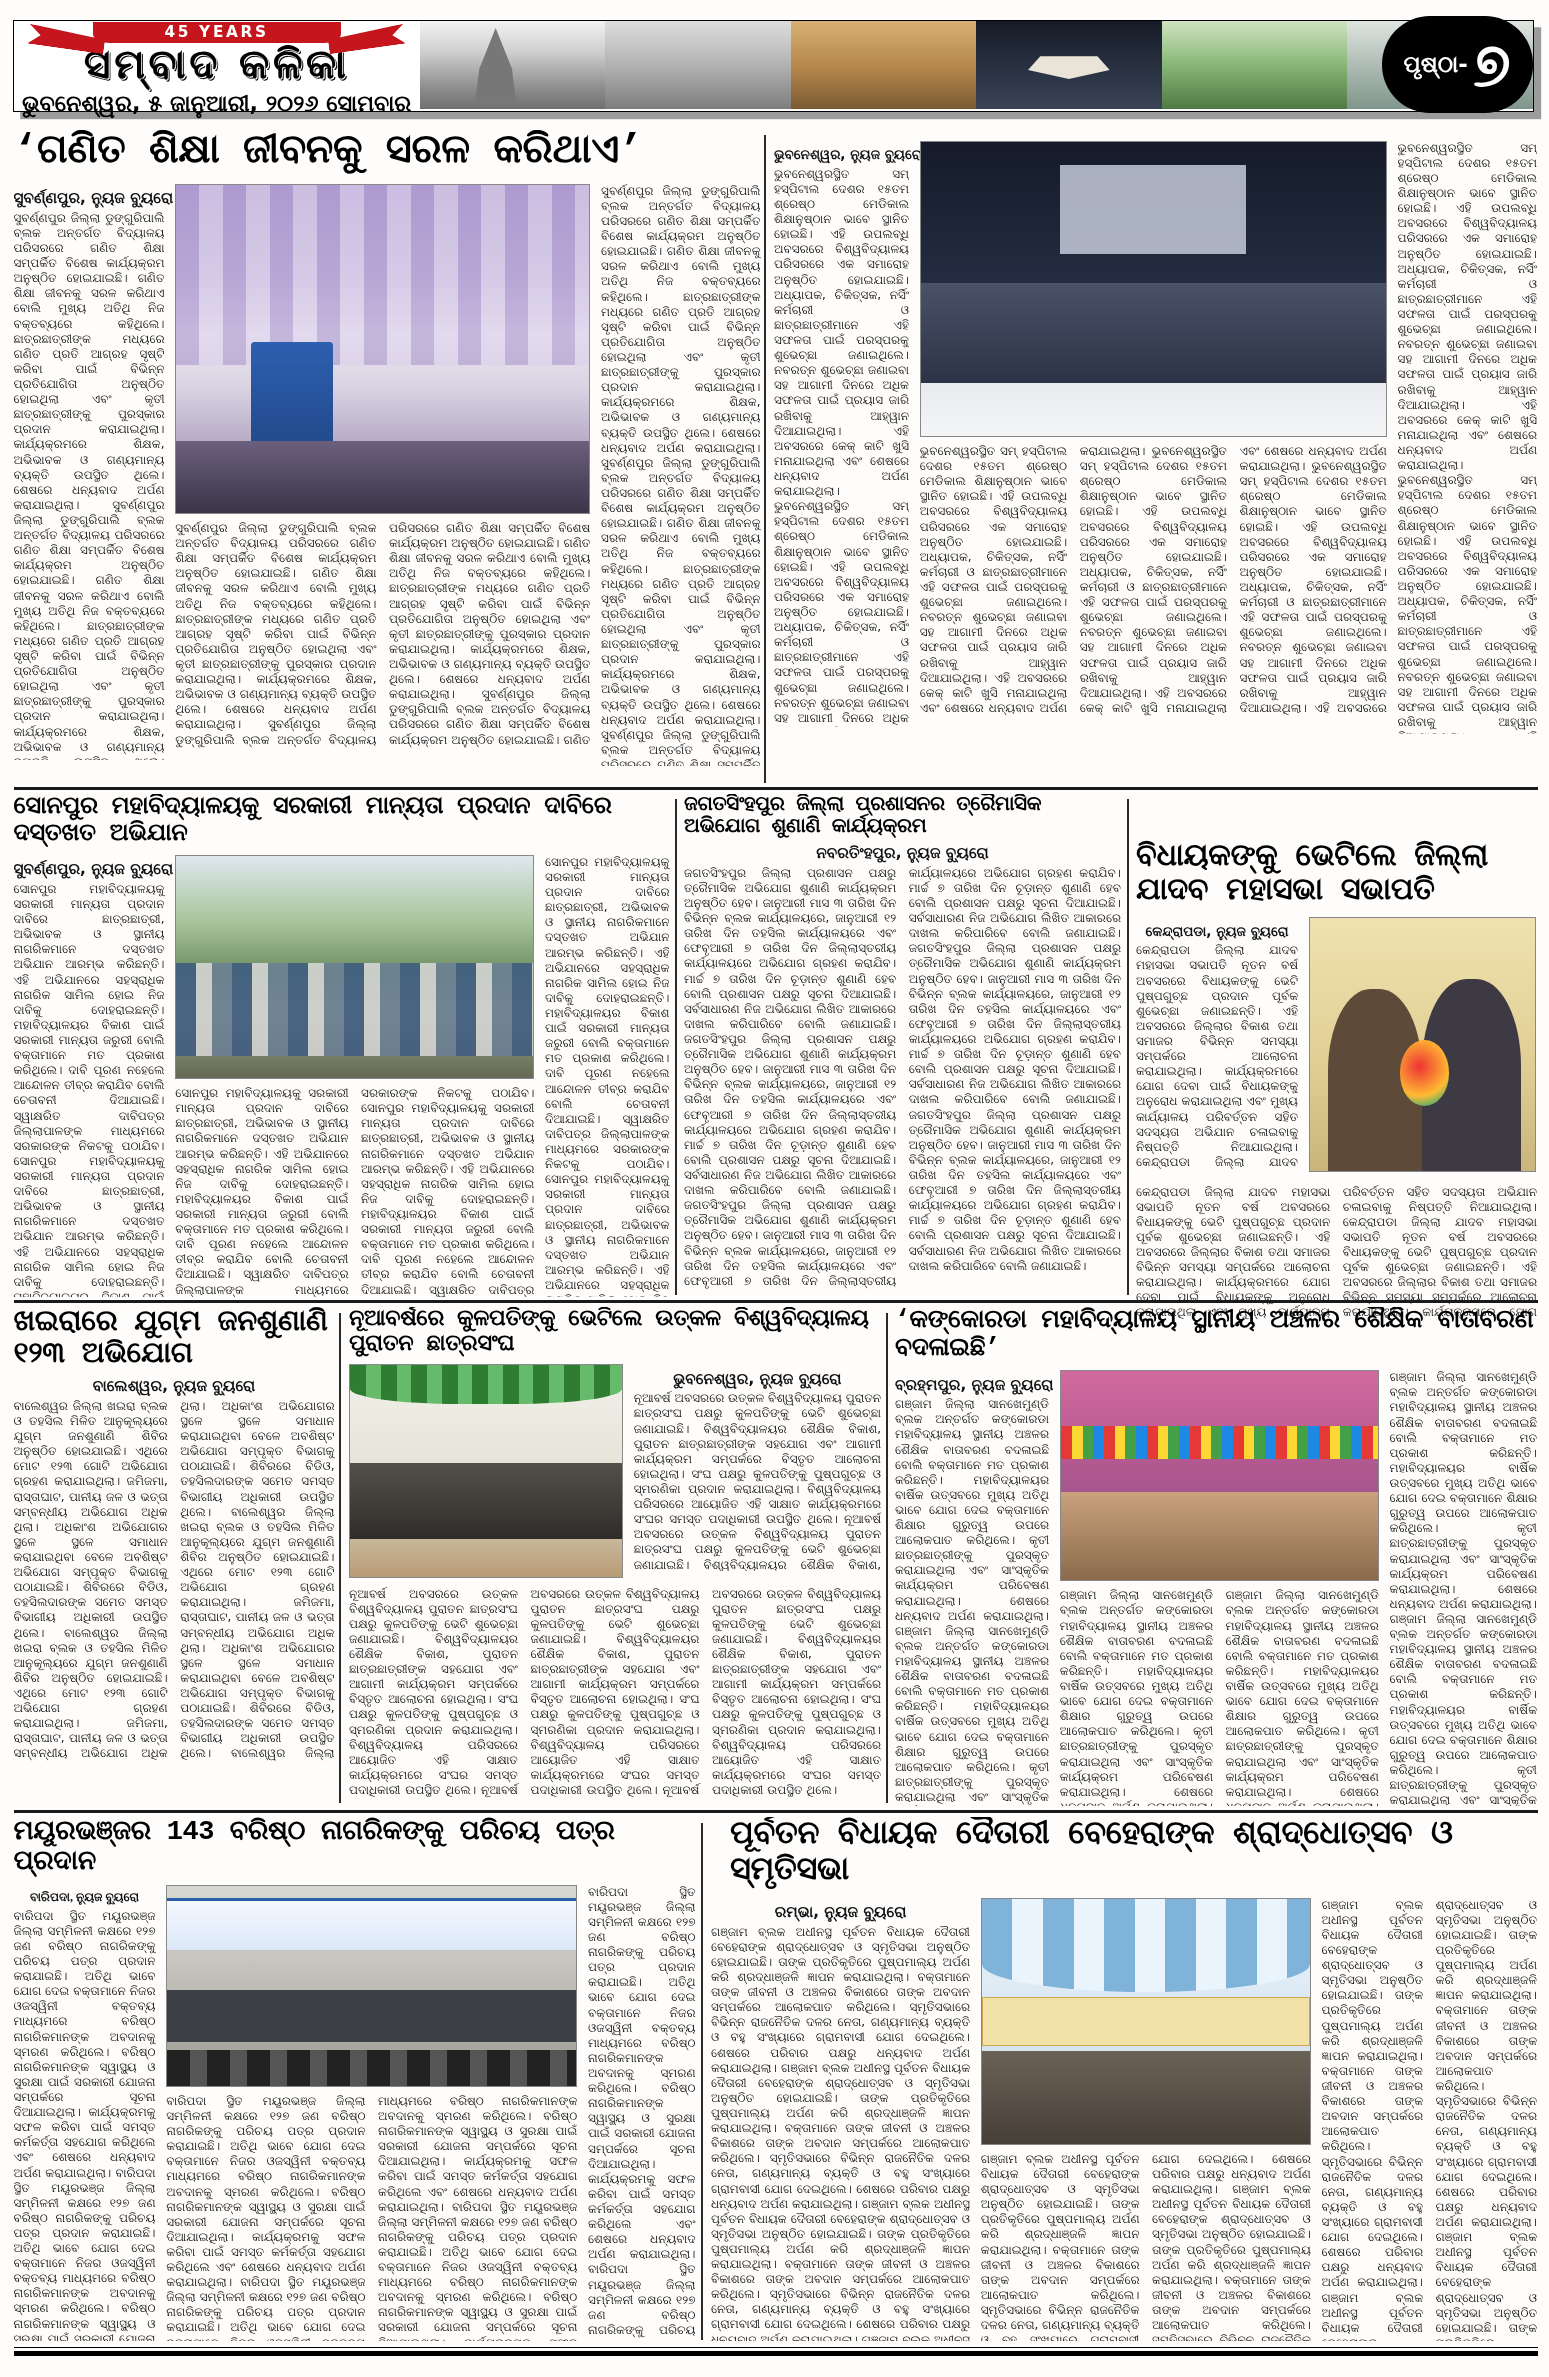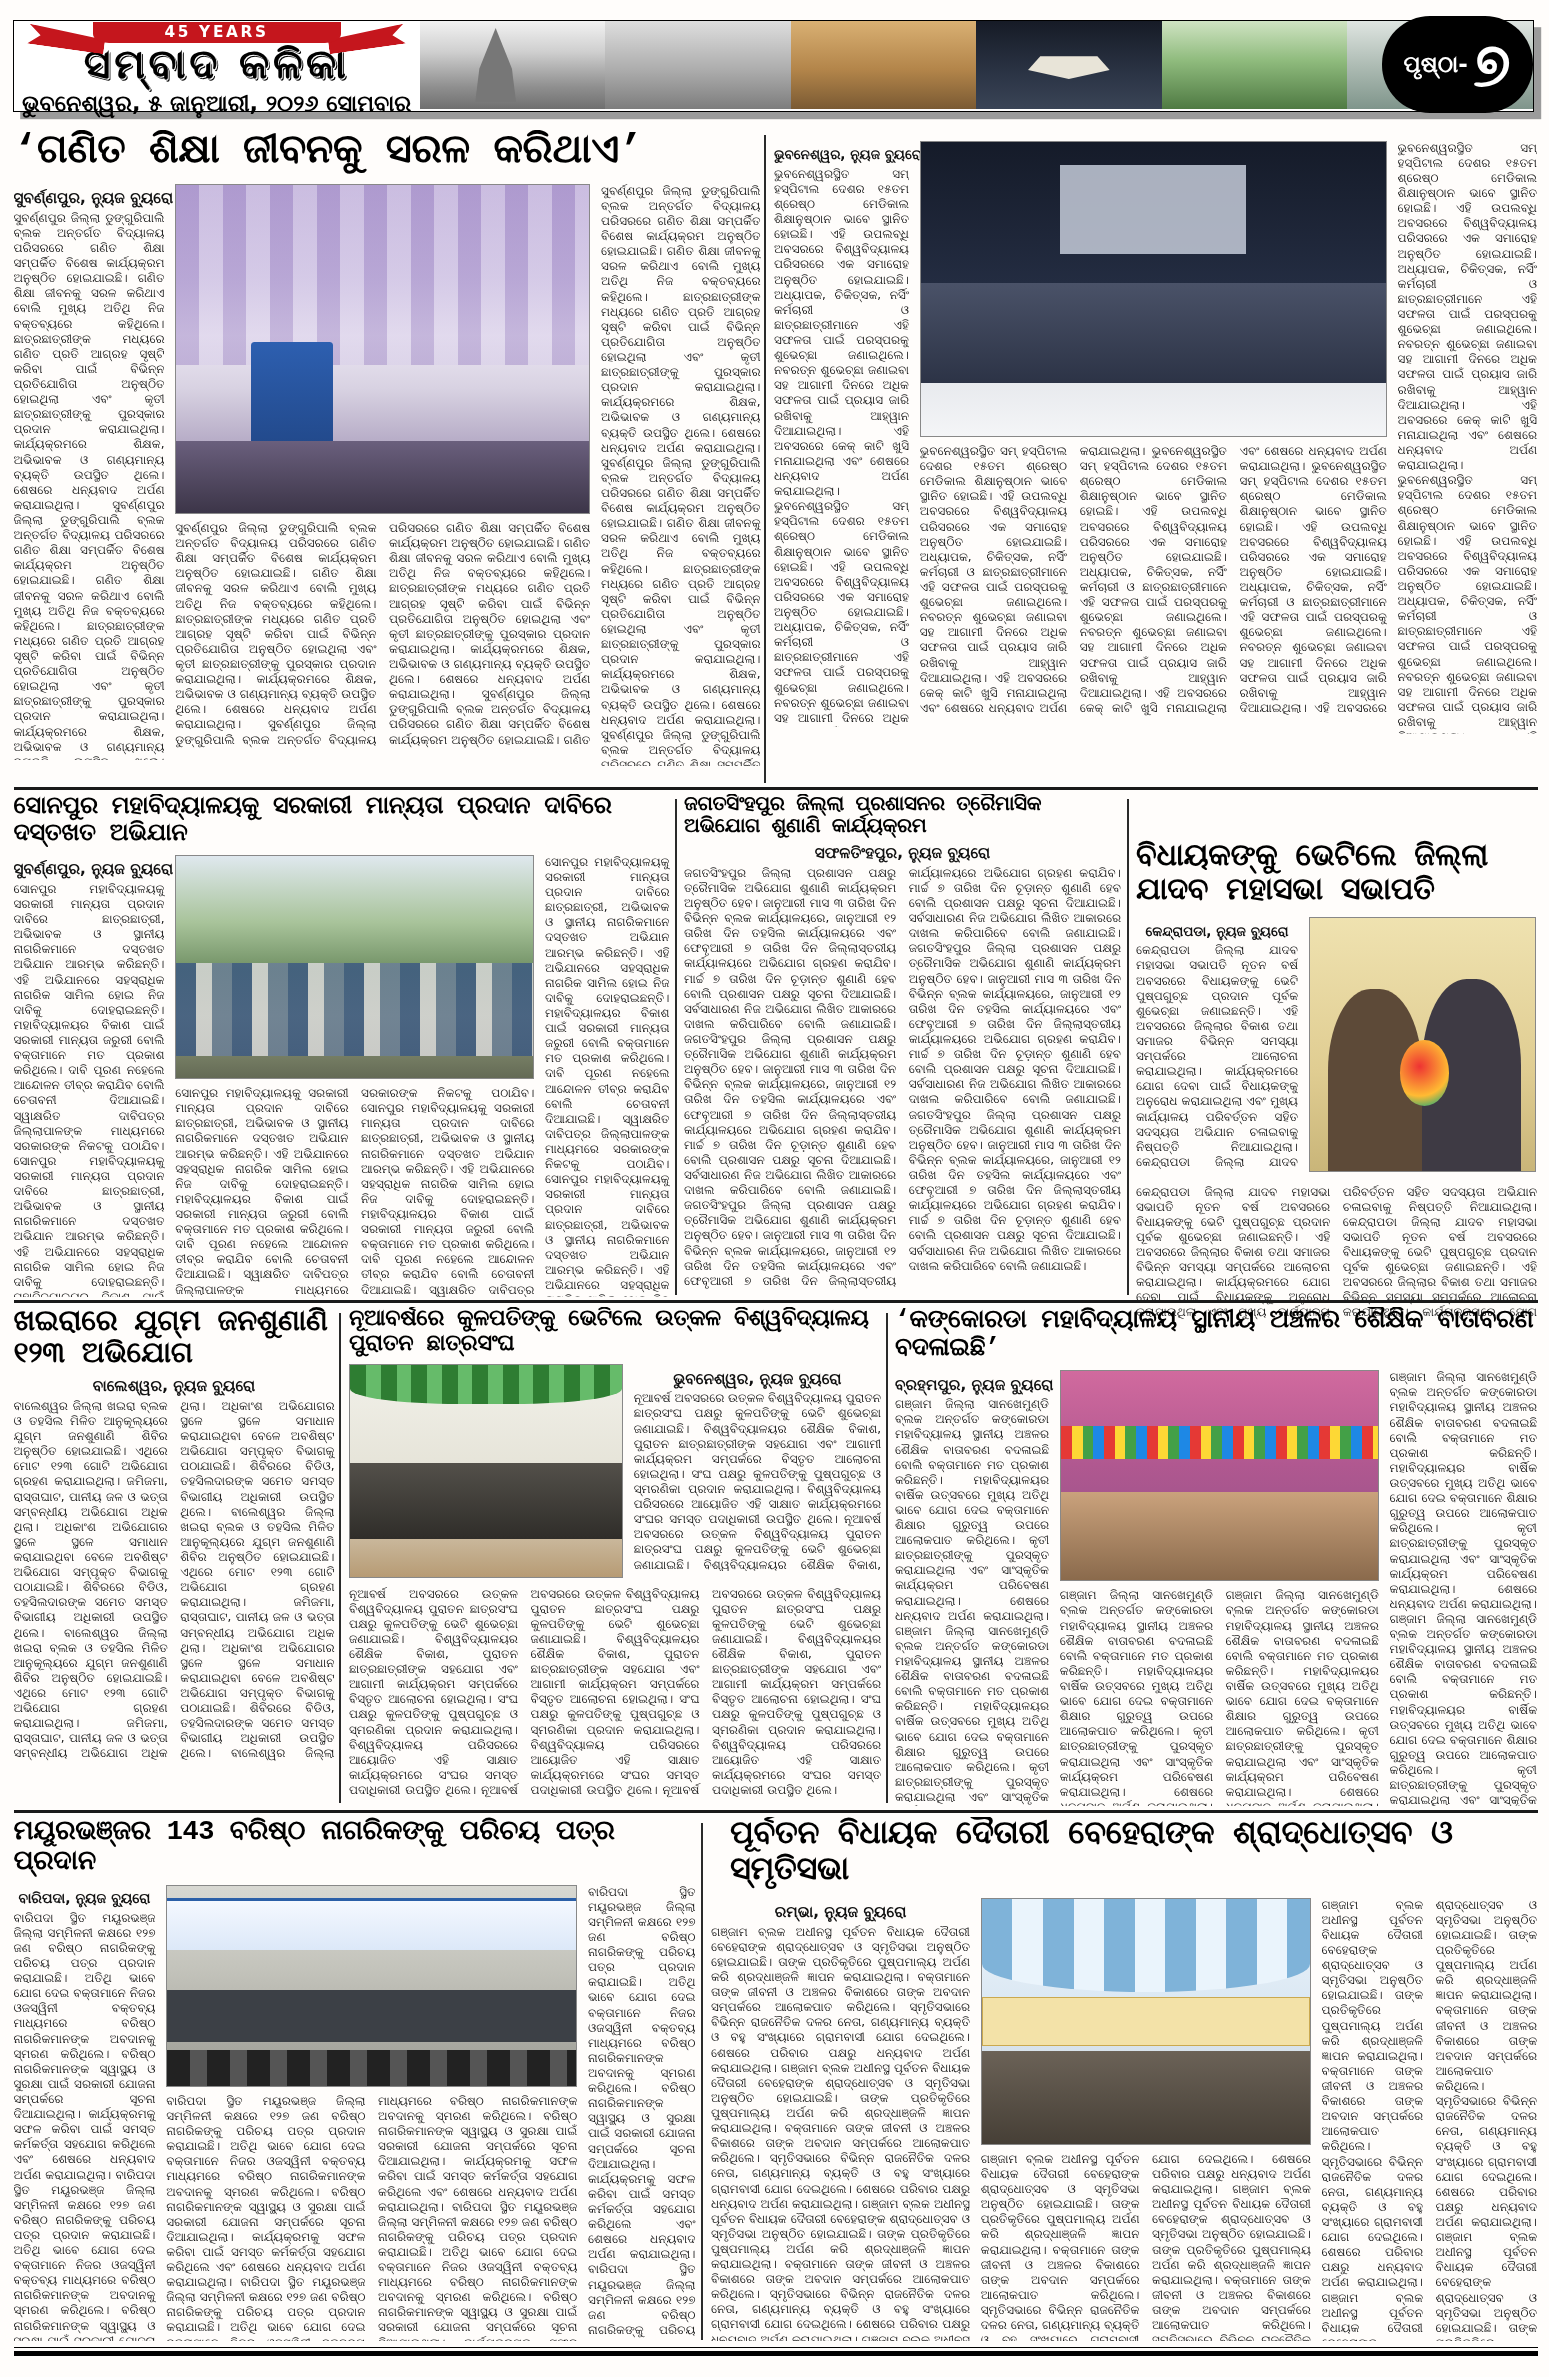--- a/index.html
+++ b/index.html
@@ -169,21 +169,21 @@
       <div style="flex:1;">
         <div class="bodytxt" style="height:453px;">ସୋନପୁର ମହାବିଦ୍ୟାଳୟକୁ ସରକାରୀ ମାନ୍ୟତା ପ୍ରଦାନ ଦାବିରେ ଛାତ୍ରଛାତ୍ରୀ, ଅଭିଭାବକ ଓ ସ୍ଥାନୀୟ ନାଗରିକମାନେ ଦସ୍ତଖତ ଅଭିଯାନ ଆରମ୍ଭ କରିଛନ୍ତି। ଏହି ଅଭିଯାନରେ ସହସ୍ରାଧିକ ନାଗରିକ ସାମିଲ ହୋଇ ନିଜ ଦାବିକୁ ଦୋହରାଇଛନ୍ତି। ମହାବିଦ୍ୟାଳୟର ବିକାଶ ପାଇଁ ସରକାରୀ ମାନ୍ୟତା ଜରୁରୀ ବୋଲି ବକ୍ତାମାନେ ମତ ପ୍ରକାଶ କରିଥିଲେ। ଦାବି ପୂରଣ ନହେଲେ ଆନ୍ଦୋଳନ ତୀବ୍ର କରାଯିବ ବୋଲି ଚେତାବନୀ ଦିଆଯାଇଛି। ସ୍ୱାକ୍ଷରିତ ଦାବିପତ୍ର ଜିଲ୍ଲାପାଳଙ୍କ ମାଧ୍ୟମରେ ସରକାରଙ୍କ ନିକଟକୁ ପଠାଯିବ। ସୋନପୁର ମହାବିଦ୍ୟାଳୟକୁ ସରକାରୀ ମାନ୍ୟତା ପ୍ରଦାନ ଦାବିରେ ଛାତ୍ରଛାତ୍ରୀ, ଅଭିଭାବକ ଓ ସ୍ଥାନୀୟ ନାଗରିକମାନେ ଦସ୍ତଖତ ଅଭିଯାନ ଆରମ୍ଭ କରିଛନ୍ତି। ଏହି ଅଭିଯାନରେ ସହସ୍ରାଧିକ ନାଗରିକ ସାମିଲ ହୋଇ ନିଜ ଦାବିକୁ ଦୋହରାଇଛନ୍ତି। ମହାବିଦ୍ୟାଳୟର ବିକାଶ ପାଇଁ ସରକାରୀ ମାନ୍ୟତା ଜରୁରୀ ବୋଲି ବକ୍ତାମାନେ ମତ ପ୍ରକାଶ କରିଥିଲେ। ଦାବି ପୂରଣ ନହେଲେ ଆନ୍ଦୋଳନ ତୀବ୍ର କରାଯିବ ବୋଲି ଚେତାବନୀ ଦିଆଯାଇଛି। ସ୍ୱାକ୍ଷରିତ ଦାବିପତ୍ର ଜିଲ୍ଲାପାଳଙ୍କ ମାଧ୍ୟମରେ ସରକାରଙ୍କ ନିକଟକୁ ପଠାଯିବ। ସୋନପୁର ମହାବିଦ୍ୟାଳୟକୁ ସରକାରୀ ମାନ୍ୟତା ପ୍ରଦାନ ଦାବିରେ ଛାତ୍ରଛାତ୍ରୀ, ଅଭିଭାବକ ଓ ସ୍ଥାନୀୟ ନାଗରିକମାନେ ଦସ୍ତଖତ ଅଭିଯାନ ଆରମ୍ଭ କରିଛନ୍ତି। ଏହି ଅଭିଯାନରେ ସହସ୍ରାଧିକ ନାଗରିକ ସାମିଲ ହୋଇ ନିଜ ଦାବିକୁ ଦୋହରାଇଛନ୍ତି। ମହାବିଦ୍ୟାଳୟର ବିକାଶ ପାଇଁ ସରକାରୀ ମାନ୍ୟତା ଜରୁରୀ ବୋଲି ବକ୍ତାମାନେ ମତ ପ୍ରକାଶ କରିଥିଲେ। ଦାବି ପୂରଣ ନହେଲେ ଆନ୍ଦୋଳନ ତୀବ୍ର କରାଯିବ ବୋଲି ଚେତାବନୀ ଦିଆଯାଇଛି। ସ୍ୱାକ୍ଷରିତ ଦାବିପତ୍ର ଜିଲ୍ଲାପାଳଙ୍କ ମାଧ୍ୟମରେ ସରକାରଙ୍କ ନିକଟକୁ ପଠାଯିବ।</div>
       </div>
     </div>
   </section>
 
   <div class="vrule" style="left:675px; top:799px; height:496px;"></div>
 
   <section class="art" style="left:684px; top:794px; width:437px; height:503px;">
     <div class="hl" style="font-size:20px;">ଜଗତସିଂହପୁର ଜିଲ୍ଲା ପ୍ରଶାସନର ତ୍ରୈମାସିକ ଅଭିଯୋଗ ଶୁଣାଣି କାର୍ଯ୍ୟକ୍ରମ</div>
-    <div class="byline">ସଫଳତିଂହପୁର, ନ୍ୟୁଜ ବ୍ୟୁରୋ</div>
+    <div class="byline">ନବରତିଂହପୁର, ନ୍ୟୁଜ ବ୍ୟୁରୋ</div>
     <div class="bodytxt cols2" style="height:429px;">ଜଗତସିଂହପୁର ଜିଲ୍ଲା ପ୍ରଶାସନ ପକ୍ଷରୁ ତ୍ରୈମାସିକ ଅଭିଯୋଗ ଶୁଣାଣି କାର୍ଯ୍ୟକ୍ରମ ଅନୁଷ୍ଠିତ ହେବ। ଜାନୁଆରୀ ମାସ ୩ ତାରିଖ ଦିନ ବିଭିନ୍ନ ବ୍ଲକ କାର୍ଯ୍ୟାଳୟରେ, ଜାନୁଆରୀ ୧୨ ତାରିଖ ଦିନ ତହସିଲ କାର୍ଯ୍ୟାଳୟରେ ଏବଂ ଫେବୃଆରୀ ୭ ତାରିଖ ଦିନ ଜିଲ୍ଲାସ୍ତରୀୟ କାର୍ଯ୍ୟାଳୟରେ ଅଭିଯୋଗ ଗ୍ରହଣ କରାଯିବ। ମାର୍ଚ୍ଚ ୭ ତାରିଖ ଦିନ ଚୂଡ଼ାନ୍ତ ଶୁଣାଣି ହେବ ବୋଲି ପ୍ରଶାସନ ପକ୍ଷରୁ ସୂଚନା ଦିଆଯାଇଛି। ସର୍ବସାଧାରଣ ନିଜ ଅଭିଯୋଗ ଲିଖିତ ଆକାରରେ ଦାଖଲ କରିପାରିବେ ବୋଲି ଜଣାଯାଇଛି। ଜଗତସିଂହପୁର ଜିଲ୍ଲା ପ୍ରଶାସନ ପକ୍ଷରୁ ତ୍ରୈମାସିକ ଅଭିଯୋଗ ଶୁଣାଣି କାର୍ଯ୍ୟକ୍ରମ ଅନୁଷ୍ଠିତ ହେବ। ଜାନୁଆରୀ ମାସ ୩ ତାରିଖ ଦିନ ବିଭିନ୍ନ ବ୍ଲକ କାର୍ଯ୍ୟାଳୟରେ, ଜାନୁଆରୀ ୧୨ ତାରିଖ ଦିନ ତହସିଲ କାର୍ଯ୍ୟାଳୟରେ ଏବଂ ଫେବୃଆରୀ ୭ ତାରିଖ ଦିନ ଜିଲ୍ଲାସ୍ତରୀୟ କାର୍ଯ୍ୟାଳୟରେ ଅଭିଯୋଗ ଗ୍ରହଣ କରାଯିବ। ମାର୍ଚ୍ଚ ୭ ତାରିଖ ଦିନ ଚୂଡ଼ାନ୍ତ ଶୁଣାଣି ହେବ ବୋଲି ପ୍ରଶାସନ ପକ୍ଷରୁ ସୂଚନା ଦିଆଯାଇଛି। ସର୍ବସାଧାରଣ ନିଜ ଅଭିଯୋଗ ଲିଖିତ ଆକାରରେ ଦାଖଲ କରିପାରିବେ ବୋଲି ଜଣାଯାଇଛି। ଜଗତସିଂହପୁର ଜିଲ୍ଲା ପ୍ରଶାସନ ପକ୍ଷରୁ ତ୍ରୈମାସିକ ଅଭିଯୋଗ ଶୁଣାଣି କାର୍ଯ୍ୟକ୍ରମ ଅନୁଷ୍ଠିତ ହେବ। ଜାନୁଆରୀ ମାସ ୩ ତାରିଖ ଦିନ ବିଭିନ୍ନ ବ୍ଲକ କାର୍ଯ୍ୟାଳୟରେ, ଜାନୁଆରୀ ୧୨ ତାରିଖ ଦିନ ତହସିଲ କାର୍ଯ୍ୟାଳୟରେ ଏବଂ ଫେବୃଆରୀ ୭ ତାରିଖ ଦିନ ଜିଲ୍ଲାସ୍ତରୀୟ କାର୍ଯ୍ୟାଳୟରେ ଅଭିଯୋଗ ଗ୍ରହଣ କରାଯିବ। ମାର୍ଚ୍ଚ ୭ ତାରିଖ ଦିନ ଚୂଡ଼ାନ୍ତ ଶୁଣାଣି ହେବ ବୋଲି ପ୍ରଶାସନ ପକ୍ଷରୁ ସୂଚନା ଦିଆଯାଇଛି। ସର୍ବସାଧାରଣ ନିଜ ଅଭିଯୋଗ ଲିଖିତ ଆକାରରେ ଦାଖଲ କରିପାରିବେ ବୋଲି ଜଣାଯାଇଛି। ଜଗତସିଂହପୁର ଜିଲ୍ଲା ପ୍ରଶାସନ ପକ୍ଷରୁ ତ୍ରୈମାସିକ ଅଭିଯୋଗ ଶୁଣାଣି କାର୍ଯ୍ୟକ୍ରମ ଅନୁଷ୍ଠିତ ହେବ। ଜାନୁଆରୀ ମାସ ୩ ତାରିଖ ଦିନ ବିଭିନ୍ନ ବ୍ଲକ କାର୍ଯ୍ୟାଳୟରେ, ଜାନୁଆରୀ ୧୨ ତାରିଖ ଦିନ ତହସିଲ କାର୍ଯ୍ୟାଳୟରେ ଏବଂ ଫେବୃଆରୀ ୭ ତାରିଖ ଦିନ ଜିଲ୍ଲାସ୍ତରୀୟ କାର୍ଯ୍ୟାଳୟରେ ଅଭିଯୋଗ ଗ୍ରହଣ କରାଯିବ। ମାର୍ଚ୍ଚ ୭ ତାରିଖ ଦିନ ଚୂଡ଼ାନ୍ତ ଶୁଣାଣି ହେବ ବୋଲି ପ୍ରଶାସନ ପକ୍ଷରୁ ସୂଚନା ଦିଆଯାଇଛି। ସର୍ବସାଧାରଣ ନିଜ ଅଭିଯୋଗ ଲିଖିତ ଆକାରରେ ଦାଖଲ କରିପାରିବେ ବୋଲି ଜଣାଯାଇଛି। ଜଗତସିଂହପୁର ଜିଲ୍ଲା ପ୍ରଶାସନ ପକ୍ଷରୁ ତ୍ରୈମାସିକ ଅଭିଯୋଗ ଶୁଣାଣି କାର୍ଯ୍ୟକ୍ରମ ଅନୁଷ୍ଠିତ ହେବ। ଜାନୁଆରୀ ମାସ ୩ ତାରିଖ ଦିନ ବିଭିନ୍ନ ବ୍ଲକ କାର୍ଯ୍ୟାଳୟରେ, ଜାନୁଆରୀ ୧୨ ତାରିଖ ଦିନ ତହସିଲ କାର୍ଯ୍ୟାଳୟରେ ଏବଂ ଫେବୃଆରୀ ୭ ତାରିଖ ଦିନ ଜିଲ୍ଲାସ୍ତରୀୟ କାର୍ଯ୍ୟାଳୟରେ ଅଭିଯୋଗ ଗ୍ରହଣ କରାଯିବ। ମାର୍ଚ୍ଚ ୭ ତାରିଖ ଦିନ ଚୂଡ଼ାନ୍ତ ଶୁଣାଣି ହେବ ବୋଲି ପ୍ରଶାସନ ପକ୍ଷରୁ ସୂଚନା ଦିଆଯାଇଛି। ସର୍ବସାଧାରଣ ନିଜ ଅଭିଯୋଗ ଲିଖିତ ଆକାରରେ ଦାଖଲ କରିପାରିବେ ବୋଲି ଜଣାଯାଇଛି।</div>
   </section>
 
   <div class="vrule" style="left:1127px; top:799px; height:496px;"></div>
 
   <section class="art" style="left:1136px; top:840px; width:401px; height:503px;">
     <div class="hl" style="font-size:30.5px;">ବିଧାୟକଙ୍କୁ ଭେଟିଲେ ଜିଲ୍ଲା ଯାଦବ ମହାସଭା ସଭାପତି</div>
     <div class="row" style="margin-top:9px; height:260px;">
       <div style="width:162px; flex:none;">
         <div class="byline" style="font-size:13.5px;">କେନ୍ଦ୍ରାପଡା, ନ୍ୟୁଜ ବ୍ୟୁରୋ</div>
@@ -244,21 +244,21 @@
       </div>
     </div>
   </section>
 
   <div class="hrule" style="top:1810px;"></div>
 
   <section class="art" style="left:13.5px; top:1817px; width:682px; height:524px;">
     <div class="hl" style="font-size:27px;">ମୟୂରଭଞ୍ଜର 143 ବରିଷ୍ଠ ନାଗରିକଙ୍କୁ ପରିଚୟ ପତ୍ର ପ୍ରଦାନ</div>
     <div class="row" style="margin-top:7.2px; height:476px;">
       <div style="width:142px; flex:none;">
-        <div class="byline" style="font-size:14px;">ବାରିପଦା, ନ୍ୟୁଜ ବ୍ୟୁରୋ</div>
+        <div class="byline" style="font-size:12px;font-family:Liberation Serif, serif;">ବାରିପଦା, ନ୍ୟୁଜ ବ୍ୟୁରୋ</div>
         <div class="bodytxt" style="height:444px;">ବାରିପଦା ସ୍ଥିତ ମୟୂରଭଞ୍ଜ ଜିଲ୍ଲା ସମ୍ମିଳନୀ କକ୍ଷରେ ୧୨୭ ଜଣ ବରିଷ୍ଠ ନାଗରିକଙ୍କୁ ପରିଚୟ ପତ୍ର ପ୍ରଦାନ କରାଯାଇଛି। ଅତିଥି ଭାବେ ଯୋଗ ଦେଇ ବକ୍ତାମାନେ ନିଜର ଓଜସ୍ୱିନୀ ବକ୍ତବ୍ୟ ମାଧ୍ୟମରେ ବରିଷ୍ଠ ନାଗରିକମାନଙ୍କ ଅବଦାନକୁ ସ୍ମରଣ କରିଥିଲେ। ବରିଷ୍ଠ ନାଗରିକମାନଙ୍କ ସ୍ୱାସ୍ଥ୍ୟ ଓ ସୁରକ୍ଷା ପାଇଁ ସରକାରୀ ଯୋଜନା ସମ୍ପର୍କରେ ସୂଚନା ଦିଆଯାଇଥିଲା। କାର୍ଯ୍ୟକ୍ରମକୁ ସଫଳ କରିବା ପାଇଁ ସମସ୍ତ କର୍ମକର୍ତ୍ତା ସହଯୋଗ କରିଥିଲେ ଏବଂ ଶେଷରେ ଧନ୍ୟବାଦ ଅର୍ପଣ କରାଯାଇଥିଲା। ବାରିପଦା ସ୍ଥିତ ମୟୂରଭଞ୍ଜ ଜିଲ୍ଲା ସମ୍ମିଳନୀ କକ୍ଷରେ ୧୨୭ ଜଣ ବରିଷ୍ଠ ନାଗରିକଙ୍କୁ ପରିଚୟ ପତ୍ର ପ୍ରଦାନ କରାଯାଇଛି। ଅତିଥି ଭାବେ ଯୋଗ ଦେଇ ବକ୍ତାମାନେ ନିଜର ଓଜସ୍ୱିନୀ ବକ୍ତବ୍ୟ ମାଧ୍ୟମରେ ବରିଷ୍ଠ ନାଗରିକମାନଙ୍କ ଅବଦାନକୁ ସ୍ମରଣ କରିଥିଲେ। ବରିଷ୍ଠ ନାଗରିକମାନଙ୍କ ସ୍ୱାସ୍ଥ୍ୟ ଓ ସୁରକ୍ଷା ପାଇଁ ସରକାରୀ ଯୋଜନା ସମ୍ପର୍କରେ ସୂଚନା ଦିଆଯାଇଥିଲା। କାର୍ଯ୍ୟକ୍ରମକୁ ସଫଳ କରିବା ପାଇଁ ସମସ୍ତ କର୍ମକର୍ତ୍ତା ସହଯୋଗ କରିଥିଲେ ଏବଂ ଶେଷରେ ଧନ୍ୟବାଦ ଅର୍ପଣ କରାଯାଇଥିଲା। ବାରିପଦା ସ୍ଥିତ ମୟୂରଭଞ୍ଜ ଜିଲ୍ଲା ସମ୍ମିଳନୀ କକ୍ଷରେ ୧୨୭ ଜଣ ବରିଷ୍ଠ ନାଗରିକଙ୍କୁ ପରିଚୟ ପତ୍ର ପ୍ରଦାନ କରାଯାଇଛି। ଅତିଥି ଭାବେ ଯୋଗ ଦେଇ ବକ୍ତାମାନେ ନିଜର ଓଜସ୍ୱିନୀ ବକ୍ତବ୍ୟ ମାଧ୍ୟମରେ ବରିଷ୍ଠ ନାଗରିକମାନଙ୍କ ଅବଦାନକୁ ସ୍ମରଣ କରିଥିଲେ। ବରିଷ୍ଠ ନାଗରିକମାନଙ୍କ ସ୍ୱାସ୍ଥ୍ୟ ଓ ସୁରକ୍ଷା ପାଇଁ ସରକାରୀ ଯୋଜନା ସମ୍ପର୍କରେ ସୂଚନା ଦିଆଯାଇଥିଲା। କାର୍ଯ୍ୟକ୍ରମକୁ ସଫଳ କରିବା ପାଇଁ ସମସ୍ତ କର୍ମକର୍ତ୍ତା ସହଯୋଗ କରିଥିଲେ ଏବଂ ଶେଷରେ ଧନ୍ୟବାଦ ଅର୍ପଣ କରାଯାଇଥିଲା।</div>
       </div>
       <div style="width:411px; flex:none;">
         <div class="photo ph-mayur" style="width:411px; height:202px;">
           <div class="band banner"></div>
           <div class="band table"></div>
           <div class="band heads"></div>
         </div>
         <div class="bodytxt cols2" style="height:260px; margin-top:7.2px;">ବାରିପଦା ସ୍ଥିତ ମୟୂରଭଞ୍ଜ ଜିଲ୍ଲା ସମ୍ମିଳନୀ କକ୍ଷରେ ୧୨୭ ଜଣ ବରିଷ୍ଠ ନାଗରିକଙ୍କୁ ପରିଚୟ ପତ୍ର ପ୍ରଦାନ କରାଯାଇଛି। ଅତିଥି ଭାବେ ଯୋଗ ଦେଇ ବକ୍ତାମାନେ ନିଜର ଓଜସ୍ୱିନୀ ବକ୍ତବ୍ୟ ମାଧ୍ୟମରେ ବରିଷ୍ଠ ନାଗରିକମାନଙ୍କ ଅବଦାନକୁ ସ୍ମରଣ କରିଥିଲେ। ବରିଷ୍ଠ ନାଗରିକମାନଙ୍କ ସ୍ୱାସ୍ଥ୍ୟ ଓ ସୁରକ୍ଷା ପାଇଁ ସରକାରୀ ଯୋଜନା ସମ୍ପର୍କରେ ସୂଚନା ଦିଆଯାଇଥିଲା। କାର୍ଯ୍ୟକ୍ରମକୁ ସଫଳ କରିବା ପାଇଁ ସମସ୍ତ କର୍ମକର୍ତ୍ତା ସହଯୋଗ କରିଥିଲେ ଏବଂ ଶେଷରେ ଧନ୍ୟବାଦ ଅର୍ପଣ କରାଯାଇଥିଲା। ବାରିପଦା ସ୍ଥିତ ମୟୂରଭଞ୍ଜ ଜିଲ୍ଲା ସମ୍ମିଳନୀ କକ୍ଷରେ ୧୨୭ ଜଣ ବରିଷ୍ଠ ନାଗରିକଙ୍କୁ ପରିଚୟ ପତ୍ର ପ୍ରଦାନ କରାଯାଇଛି। ଅତିଥି ଭାବେ ଯୋଗ ଦେଇ ବକ୍ତାମାନେ ନିଜର ଓଜସ୍ୱିନୀ ବକ୍ତବ୍ୟ ମାଧ୍ୟମରେ ବରିଷ୍ଠ ନାଗରିକମାନଙ୍କ ଅବଦାନକୁ ସ୍ମରଣ କରିଥିଲେ। ବରିଷ୍ଠ ନାଗରିକମାନଙ୍କ ସ୍ୱାସ୍ଥ୍ୟ ଓ ସୁରକ୍ଷା ପାଇଁ ସରକାରୀ ଯୋଜନା ସମ୍ପର୍କରେ ସୂଚନା ଦିଆଯାଇଥିଲା। କାର୍ଯ୍ୟକ୍ରମକୁ ସଫଳ କରିବା ପାଇଁ ସମସ୍ତ କର୍ମକର୍ତ୍ତା ସହଯୋଗ କରିଥିଲେ ଏବଂ ଶେଷରେ ଧନ୍ୟବାଦ ଅର୍ପଣ କରାଯାଇଥିଲା। ବାରିପଦା ସ୍ଥିତ ମୟୂରଭଞ୍ଜ ଜିଲ୍ଲା ସମ୍ମିଳନୀ କକ୍ଷରେ ୧୨୭ ଜଣ ବରିଷ୍ଠ ନାଗରିକଙ୍କୁ ପରିଚୟ ପତ୍ର ପ୍ରଦାନ କରାଯାଇଛି। ଅତିଥି ଭାବେ ଯୋଗ ଦେଇ ବକ୍ତାମାନେ ନିଜର ଓଜସ୍ୱିନୀ ବକ୍ତବ୍ୟ ମାଧ୍ୟମରେ ବରିଷ୍ଠ ନାଗରିକମାନଙ୍କ ଅବଦାନକୁ ସ୍ମରଣ କରିଥିଲେ। ବରିଷ୍ଠ ନାଗରିକମାନଙ୍କ ସ୍ୱାସ୍ଥ୍ୟ ଓ ସୁରକ୍ଷା ପାଇଁ ସରକାରୀ ଯୋଜନା ସମ୍ପର୍କରେ ସୂଚନା ଦିଆଯାଇଥିଲା। କାର୍ଯ୍ୟକ୍ରମକୁ ସଫଳ କରିବା ପାଇଁ ସମସ୍ତ କର୍ମକର୍ତ୍ତା ସହଯୋଗ କରିଥିଲେ ଏବଂ ଶେଷରେ ଧନ୍ୟବାଦ ଅର୍ପଣ କରାଯାଇଥିଲା।</div>
       </div>

